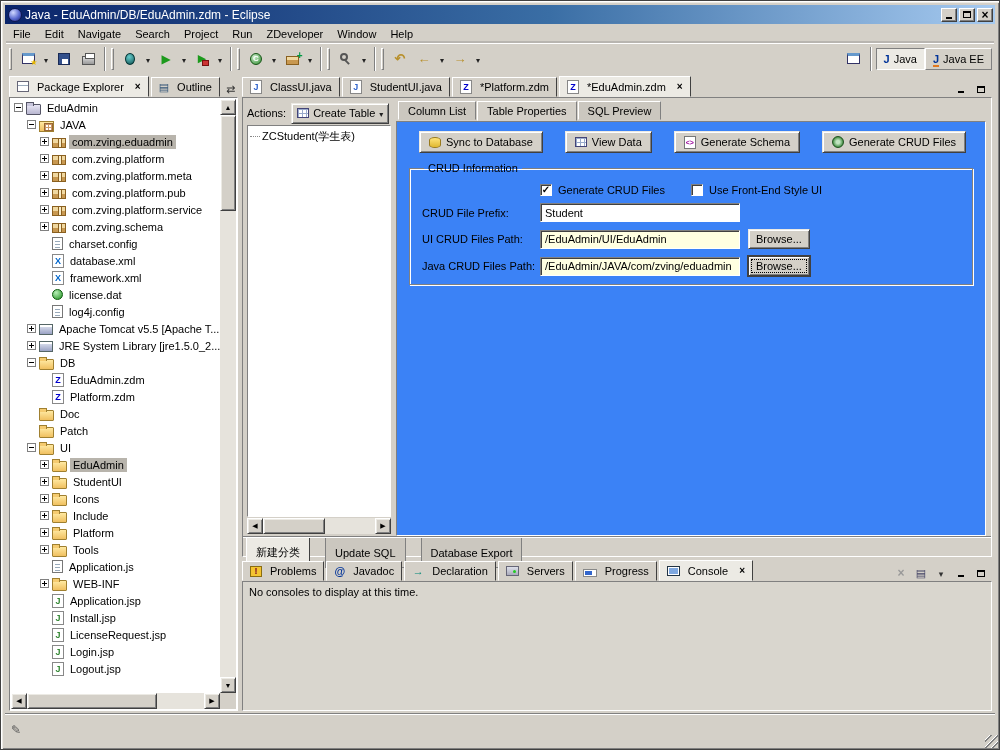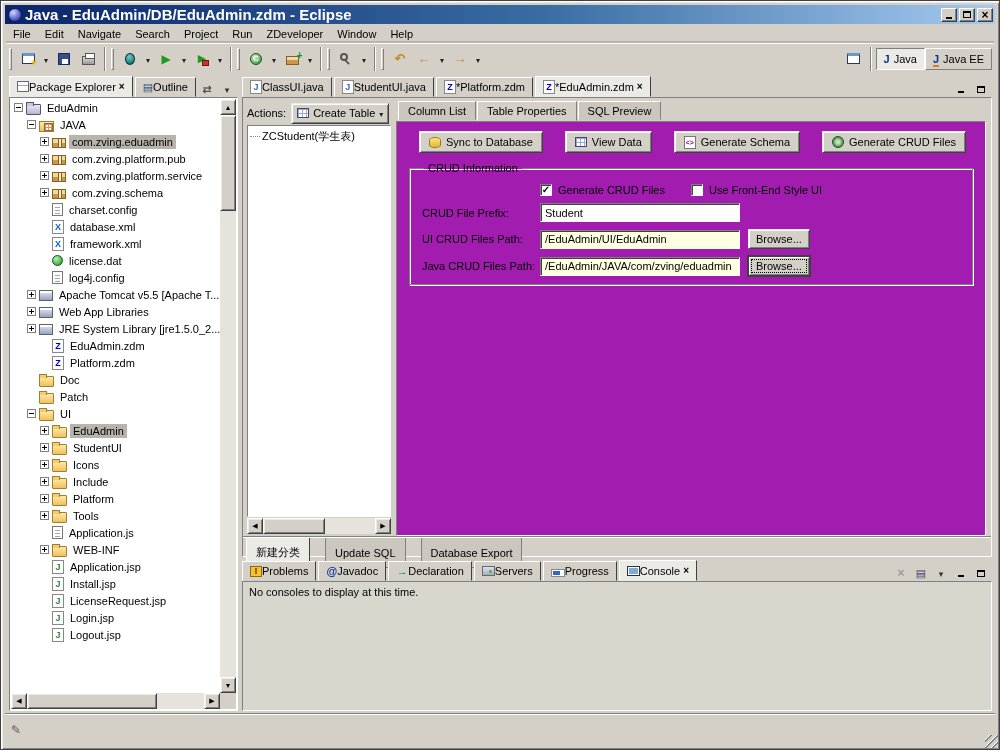--- a/index.html
+++ b/index.html
@@ -5,21 +5,21 @@
   *{margin:0;padding:0;box-sizing:border-box;cursor:default}
   html,body{width:1000px;height:750px;overflow:hidden}
   body{font-family:"Liberation Sans",sans-serif;font-size:11px;color:#000;background:#808080;position:relative}
   .window{position:absolute;inset:0;background:#D4D0C8;border:1px solid #404040;
           box-shadow:inset 1px 1px 0 #fff,inset 2px 2px 0 #ECEAE4,inset -1px -1px 0 #808080}
   
   .titlebar{position:absolute;left:4px;right:4px;top:4px;height:19px;display:flex;align-items:center;
             padding:0 2px;background:linear-gradient(90deg,#0A246A,#3A6EA5 55%,#A6CAF0);color:#fff}
   .appico{width:14px;height:14px;border-radius:50%;flex:none;margin:0 3px 0 1px;
           background:radial-gradient(circle at 35% 30%,#cfd8ff,#5a6ad0 55%,#1a2370);border:1px solid #101850}
-  .title-text{flex:1;font-weight:bold;font-size:15px;white-space:nowrap;overflow:hidden}
+  .title-text{flex:1;font-weight:normal;font-size:12px;white-space:nowrap;overflow:hidden}
   .wbtn{width:16px;height:14px;flex:none;margin-left:2px;background:#D4D0C8;border:1px solid;
         border-color:#fff #404040 #404040 #fff;box-shadow:inset -1px -1px 0 #808080;
         display:flex;align-items:center;justify-content:center;color:#000}
   .sh-min{width:6px;height:2px;background:#000;margin-top:6px}
   .sh-max{width:8px;height:7px;border:1px solid #000;border-top-width:2px}
   .sh-x::after{content:"×";font-weight:bold;font-size:12px;line-height:10px}
   
   .menubar{position:absolute;left:5px;right:5px;top:24px;height:18px;display:flex;align-items:center}
   .menu-item{padding:2px 7px}
   .toolbar{position:absolute;left:5px;right:5px;top:42px;height:30px;display:flex;align-items:center;
@@ -31,21 +31,21 @@
   .ddarrow::after{content:"▾";font-size:8px;color:#222}
   .pgroup{margin-left:auto;display:flex;align-items:center}
   .persp{height:22px;display:flex;align-items:center;gap:4px;padding:0 7px;flex:none;border:1px solid;border-color:#fff #808080 #808080 #fff}
   .persp.active{background:#ECEAE4;border-color:#808080 #fff #fff #808080}
   
   .raised{background:#D4D0C8;border:1px solid;border-color:#ECEAE4 #404040 #404040 #ECEAE4;
           box-shadow:inset 1px 1px 0 #fff,inset -1px -1px 0 #808080}
   
   .view{position:absolute;display:flex;flex-direction:column}
   .viewtabs{height:21px;display:flex;align-items:flex-end;flex:none}
-  .vtab{height:20px;display:flex;align-items:center;gap:0;padding:0 7px;background:#D4D0C8;
+  .vtab{height:20px;display:flex;align-items:center;gap:8px;padding:0 7px;background:#D4D0C8;
         border:1px solid;border-color:#fff #404040 transparent #fff;margin-right:2px;white-space:nowrap}
   .vtab.active{background:#ECEAE4;height:21px;position:relative;z-index:2}
   .tabx{font-weight:bold;font-size:10px;margin-left:3px;line-height:10px}
   .vctls{margin-left:auto;display:flex;align-items:center;gap:2px;padding-right:2px}
   .vctl{width:18px;height:16px;display:flex;align-items:center;justify-content:center;border:1px solid transparent}
   .viewbody{flex:1;position:relative;background:#fff;border:1px solid;border-color:#808080 #fff #fff #808080;overflow:hidden}
   
   .tree{position:absolute;left:2px;top:1px;right:17px;bottom:17px;overflow:hidden;background:#fff}
   .trow{height:17px;display:flex;align-items:center;white-space:nowrap}
   .exp{width:9px;height:9px;flex:none;background:#fff;border:1px solid #808080;position:relative;margin-right:3px}
@@ -71,21 +71,21 @@
   .ctbtn{height:21px;display:flex;align-items:center;gap:4px;padding:0 5px}
   .etree{flex:1;position:relative;background:#fff;border:1px solid;border-color:#808080 #fff #fff #808080;padding:2px 1px}
   .etreerow{height:16px;display:flex;align-items:center;white-space:nowrap}
   .dotline{width:10px;border-top:1px dotted #888;margin:0 2px 0 1px}
   .ehsb{height:16px;flex:none;margin:1px 0 2px 0;background:#E6E3DC;display:flex}
   .eright{flex:1;display:flex;flex-direction:column;min-width:0;padding:3px 5px 0 3px}
   .stabs{height:20px;display:flex;flex:none;padding-left:2px}
   .stab{height:19px;display:flex;align-items:center;padding:0 9px;background:#CBC7BF;border:1px solid;
         border-color:#fff #808080 transparent #fff;margin-right:1px;white-space:nowrap}
   .stab.active{background:#D4D0C8;height:20px;margin-bottom:-1px;position:relative;z-index:2}
-  .formpanel{flex:1;border:1px solid;border-color:#808080 #fff #fff #808080;background:#a21caf;overflow:hidden;padding:6px 12px 0 12px}
+  .formpanel{flex:1;border:1px solid;border-color:#808080 #fff #fff #808080;background:#3b82f6;overflow:hidden;padding:6px 12px 0 12px}
   .btnrow{display:flex;gap:22px;margin:3px 0 2px 10px}
   .pbtn{display:inline-flex;align-items:center;gap:5px;height:22px;padding:0 9px;white-space:nowrap}
   .pbtn.small{padding:0 7px;height:20px}
   .pbtn.focusring{outline:1px dotted #000;outline-offset:-4px;border-color:#404040;box-shadow:inset 1px 1px 0 #fff,inset -1px -1px 0 #808080,0 0 0 1px #404040}
   fieldset{border:1px solid #808080;box-shadow:inset 1px 1px 0 #fff,1px 1px 0 #fff;margin-top:9px;padding:2px 12px 8px 12px}
   legend{padding:0 4px;margin-left:2px}
   .frow{display:flex;align-items:center;margin-top:7px}
   .frow.top{align-items:flex-start}
   .flabel{width:118px;flex:none}
   .tinput{width:200px;height:19px;background:#fff;border:1px solid;border-color:#808080 #fff #fff #808080;
@@ -330,20 +330,30 @@
             <span class="tl">JAVA</span>
           </div>
         <div class="trow" style="padding-left:28px">
             <span class="exp plus"></span>
             <span class="ico ic-package"></span>
             <span class="tl sel">com.zving.eduadmin</span>
           </div>
         <div class="trow" style="padding-left:28px">
             <span class="exp plus"></span>
             <span class="ico ic-package"></span>
+            <span class="tl">com.zving.platform</span>
+          </div>
+        <div class="trow" style="padding-left:28px">
+            <span class="exp plus"></span>
+            <span class="ico ic-package"></span>
+            <span class="tl">com.zving.platform.meta</span>
+          </div>
+        <div class="trow" style="padding-left:28px">
+            <span class="exp plus"></span>
+            <span class="ico ic-package"></span>
             <span class="tl">com.zving.platform.pub</span>
           </div>
         <div class="trow" style="padding-left:28px">
             <span class="exp plus"></span>
             <span class="ico ic-package"></span>
             <span class="tl">com.zving.platform.service</span>
           </div>
         <div class="trow" style="padding-left:28px">
             <span class="exp plus"></span>
             <span class="ico ic-package"></span>
@@ -375,26 +385,26 @@
             <span class="tl">log4j.config</span>
           </div>
         <div class="trow" style="padding-left:15px">
             <span class="exp plus"></span>
             <span class="ico ic-library"></span>
             <span class="tl">Apache Tomcat v5.5 [Apache T...</span>
           </div>
         <div class="trow" style="padding-left:15px">
             <span class="exp plus"></span>
             <span class="ico ic-library"></span>
-            <span class="tl">Web App Libraries</span>
+            <span class="tl">JRE System Library [jre1.5.0_2...</span>
           </div>
         <div class="trow" style="padding-left:15px">
-            <span class="exp plus"></span>
-            <span class="ico ic-library"></span>
-            <span class="tl">JRE System Library [jre1.5.0_2...</span>
+            <span class="exp"></span>
+            <span class="ico ic-folder"></span>
+            <span class="tl">DB</span>
           </div>
         <div class="trow" style="padding-left:28px">
             <span class="exp spacer"></span>
             <span class="ico ic-letter ic-zdm"></span>
             <span class="tl">EduAdmin.zdm</span>
           </div>
         <div class="trow" style="padding-left:28px">
             <span class="exp spacer"></span>
             <span class="ico ic-letter ic-zdm"></span>
             <span class="tl">Platform.zdm</span>

